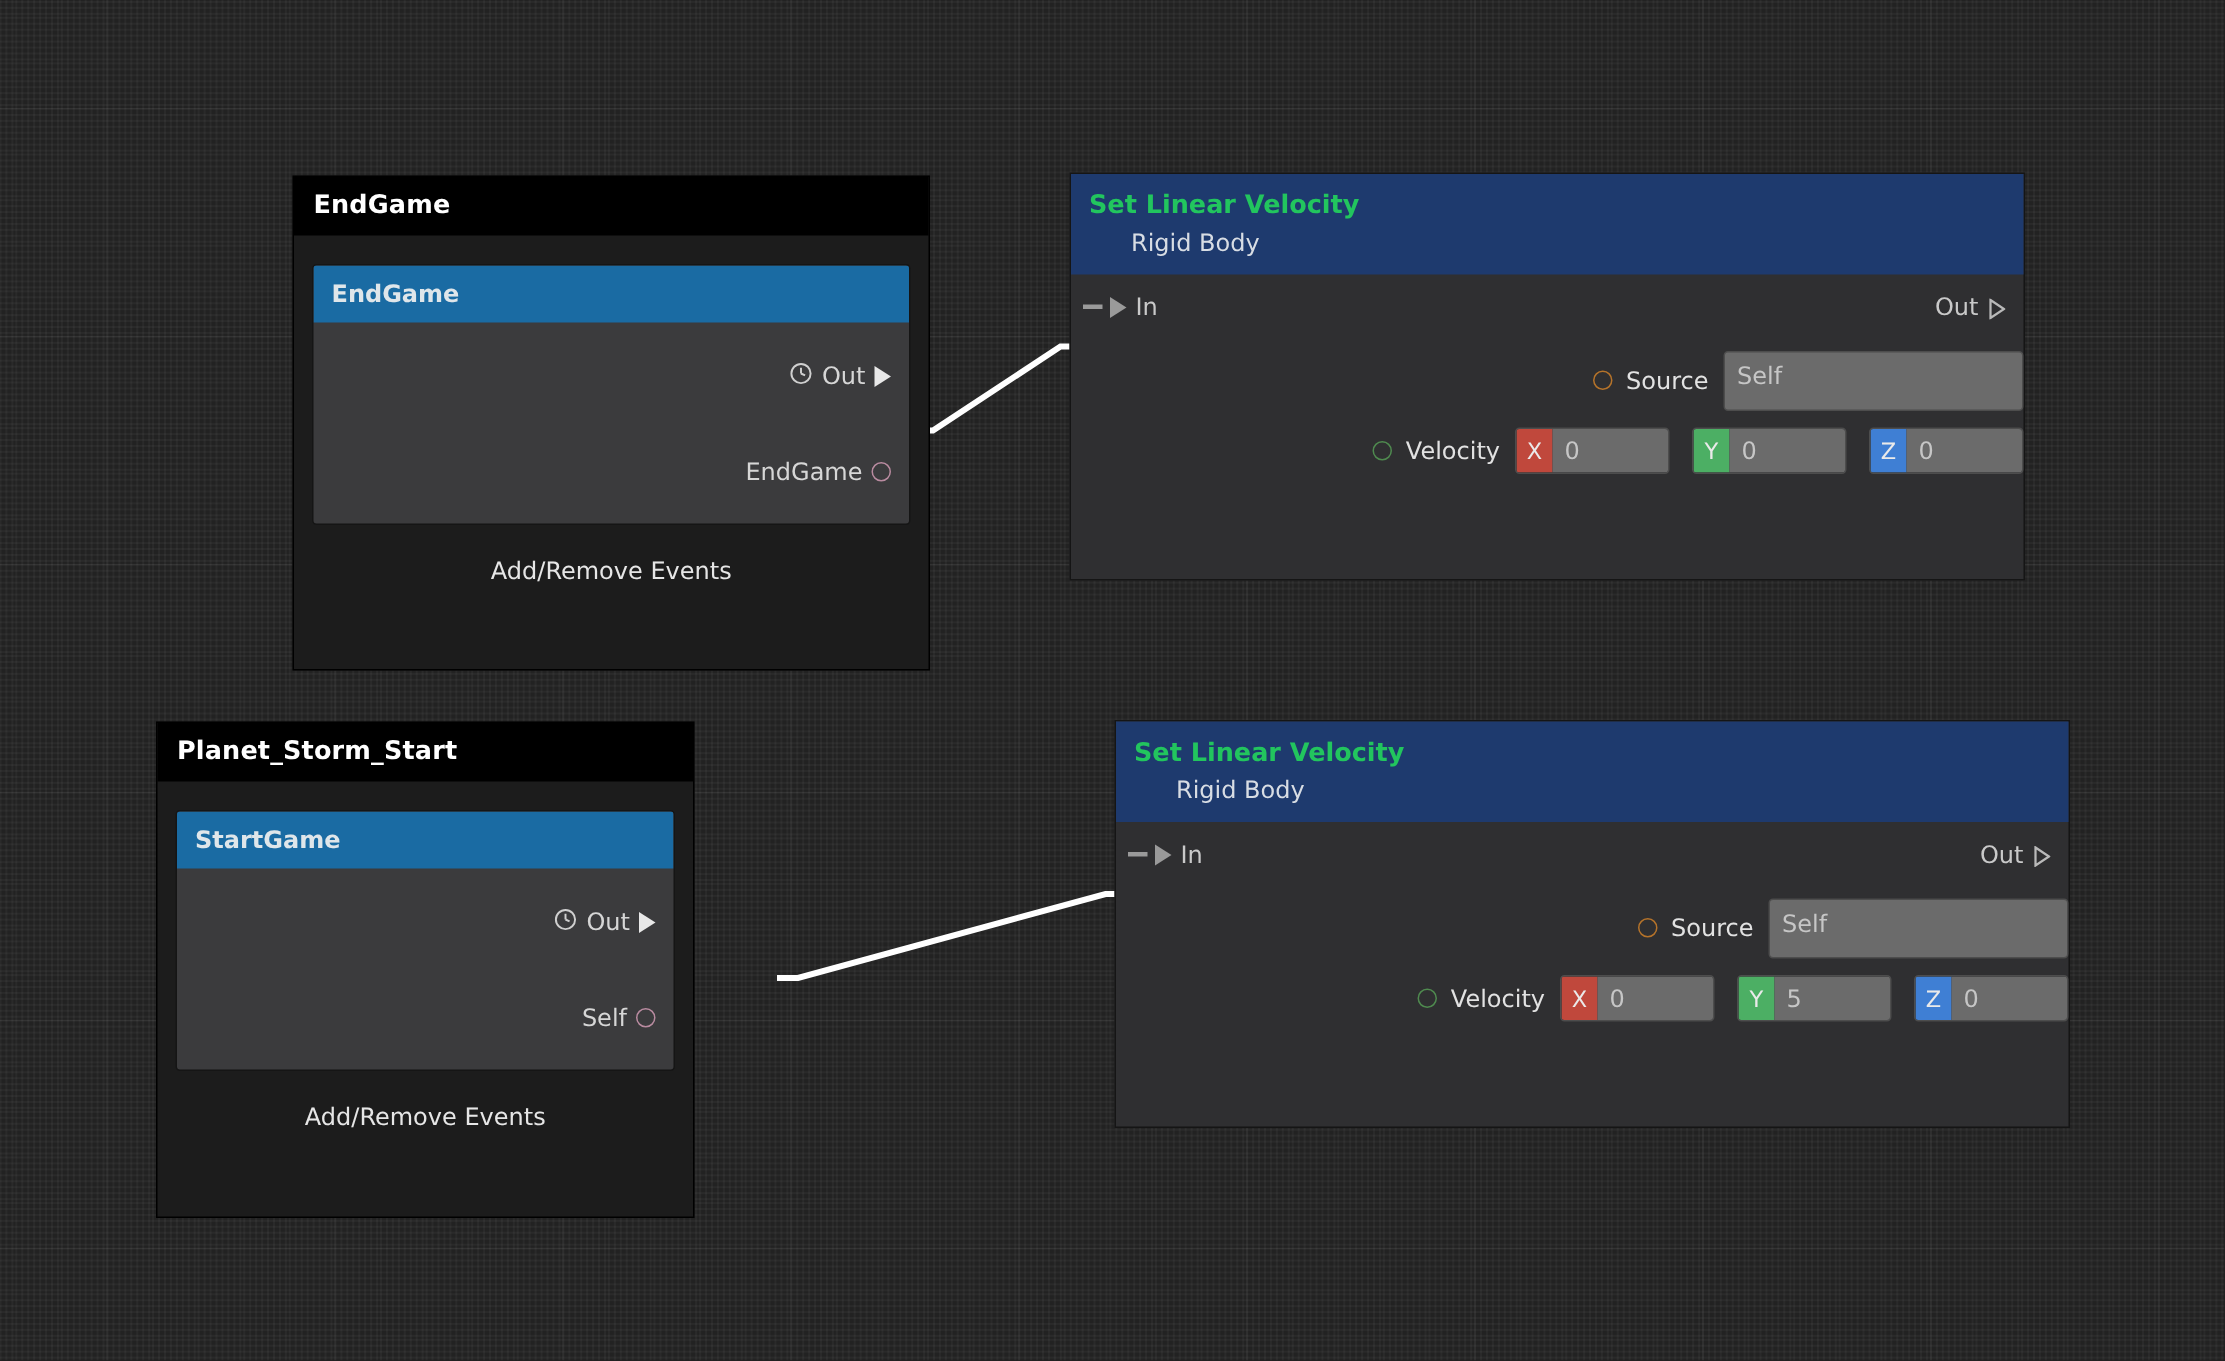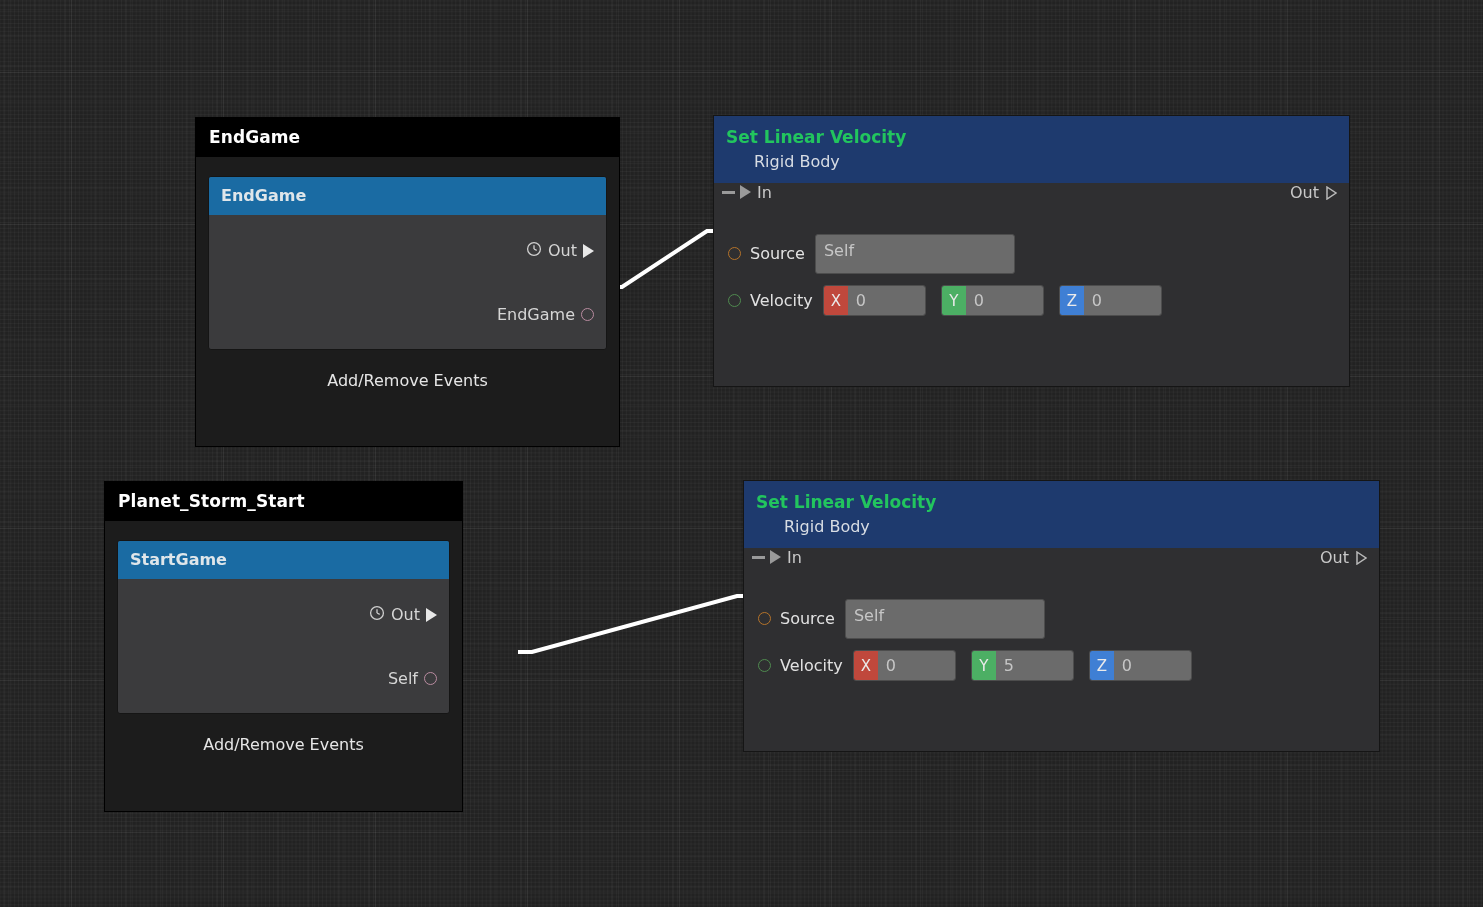--- a/index.html
+++ b/index.html
@@ -140,35 +140,36 @@
   }
   .action-subtitle {
     color: #d8dde4;
     font-size: 16px;
     line-height: 1.35;
     padding-top: 3px;
     margin-left: 28px;
   }
   .exec-row {
     display: flex;
-    align-items: flex-start;
+    align-items: center;
     justify-content: space-between;
     height: 44px;
     padding: 0 12px 0 8px;
     color: #c9c9c9;
     font-size: 16px;
   }
   .exec-in { display: flex; align-items: center; gap: 6px; }
   .exec-out { display: flex; align-items: center; gap: 7px; }
 
   .field-row {
     display: flex;
     align-items: center;
     padding-left: 14px;
     height: 34px;
+    justify-content: flex-end;
   }
   .field-row + .field-row { margin-top: 13px; }
   .field-label {
     color: #e2e2e2;
     font-size: 16px;
     margin-left: 9px;
     margin-right: 10px;
   }
   .text-field {
     background: #6b6b6b;

